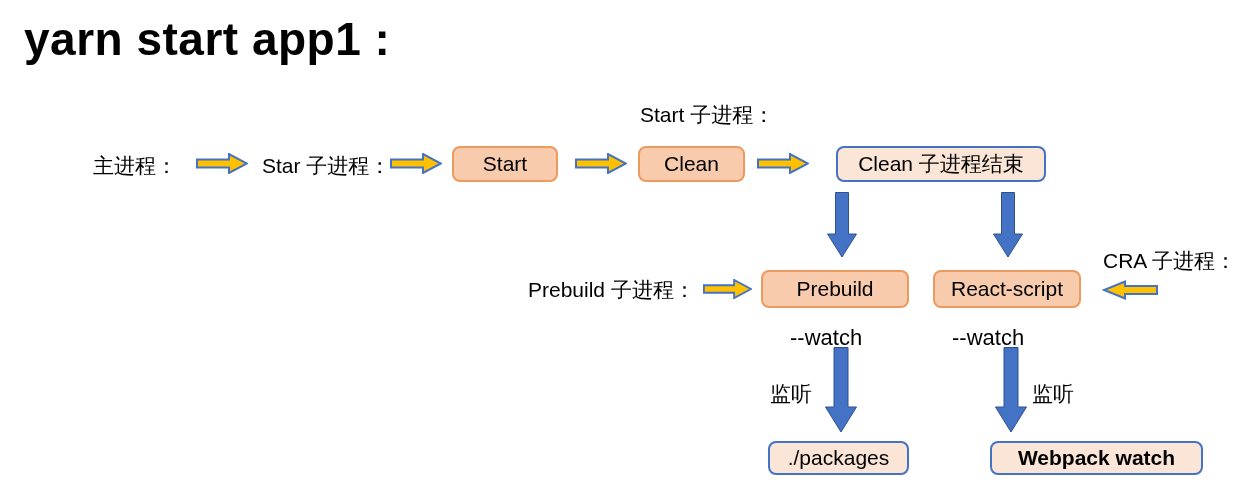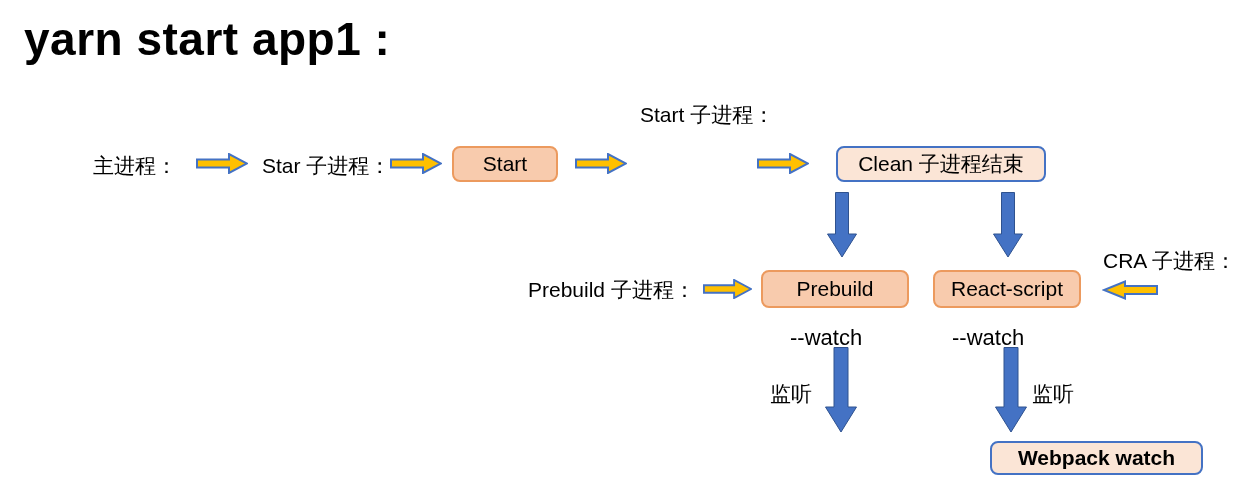--- a/index.html
+++ b/index.html
@@ -59,20 +59,23 @@
   <div class="abs node node-orange" style="left:452px;top:146px;width:106px;height:36px;">
     <span>Start</span>
   </div>
 
   <div class="abs arrow ay" style="left:575px;top:153px;width:52px;height:21px;">
     <svg viewBox="0 0 52 21" preserveAspectRatio="none">
         <polygon points="1,6.5 33,6.5 33,1 51,10.5 33,20 33,14.5 1,14.5"></polygon>
       </svg>
   </div>
 
+  <div class="abs node node-orange" style="left:638px;top:146px;width:107px;height:36px;">
+    <span>Clean</span>
+  </div>
 
   <div class="abs arrow ay" style="left:757px;top:153px;width:52px;height:21px;">
     <svg viewBox="0 0 52 21" preserveAspectRatio="none">
         <polygon points="1,6.5 33,6.5 33,1 51,10.5 33,20 33,14.5 1,14.5"></polygon>
       </svg>
   </div>
 
   <div class="abs node node-blue" style="left:836px;top:146px;width:210px;height:36px;">
     <span>Clean 子进程结束</span>
   </div>
@@ -124,17 +127,20 @@
   </div>
   <div class="abs arrow ab" style="left:995px;top:347px;width:32px;height:86px;">
     <svg viewBox="0 0 32 86" preserveAspectRatio="none">
         <polygon points="9,0.5 23,0.5 23,60 31.5,60 16,85 0.5,60 9,60"></polygon>
       </svg>
   </div>
 
   <div class="abs lbl" style="left:770px;top:380px;">监听</div>
   <div class="abs lbl" style="left:1032px;top:380px;">监听</div>
 
+  <div class="abs node node-blue" style="left:768px;top:441px;width:141px;height:34px;">
+    <span>./packages</span>
+  </div>
   <div class="abs node node-blue" style="left:990px;top:441px;width:213px;height:34px;font-weight:bold;">
     <span>Webpack watch</span>
   </div>
 
 </div>
 
 </body></html>

